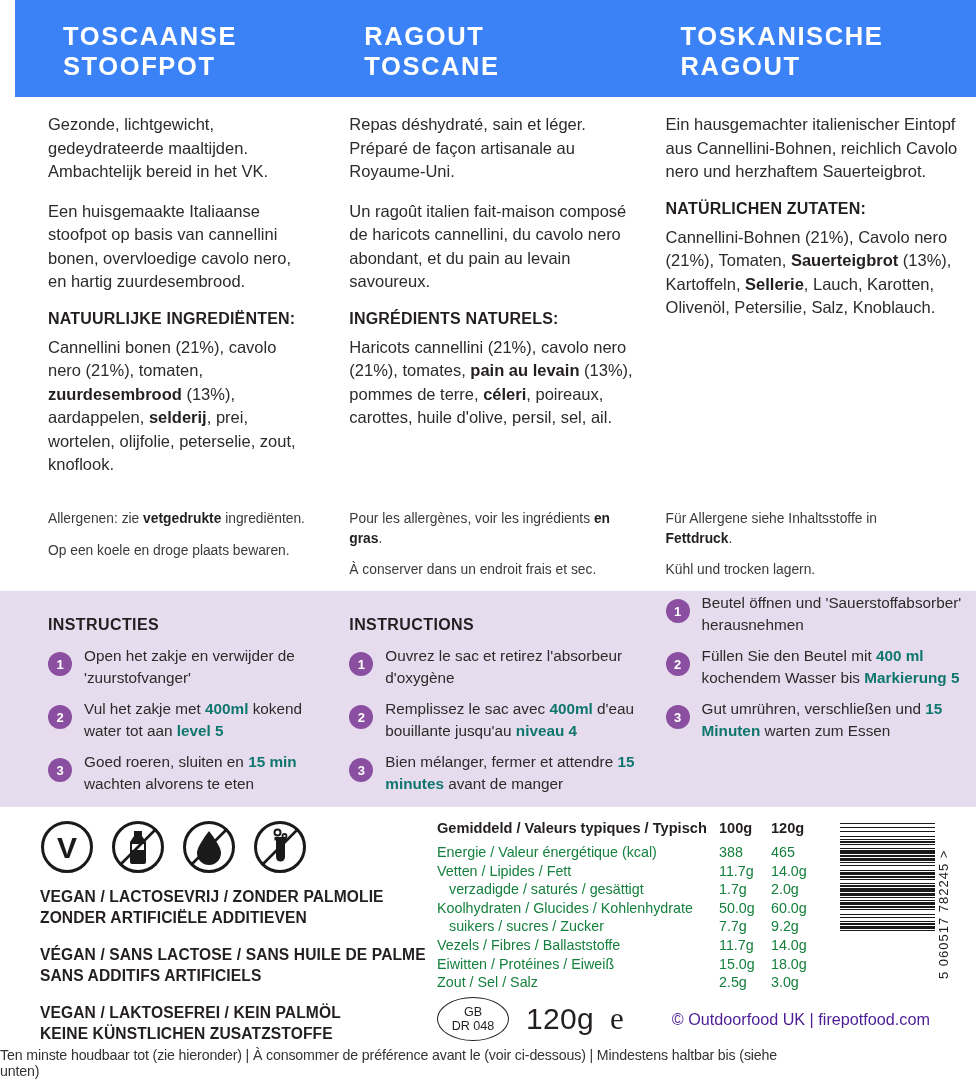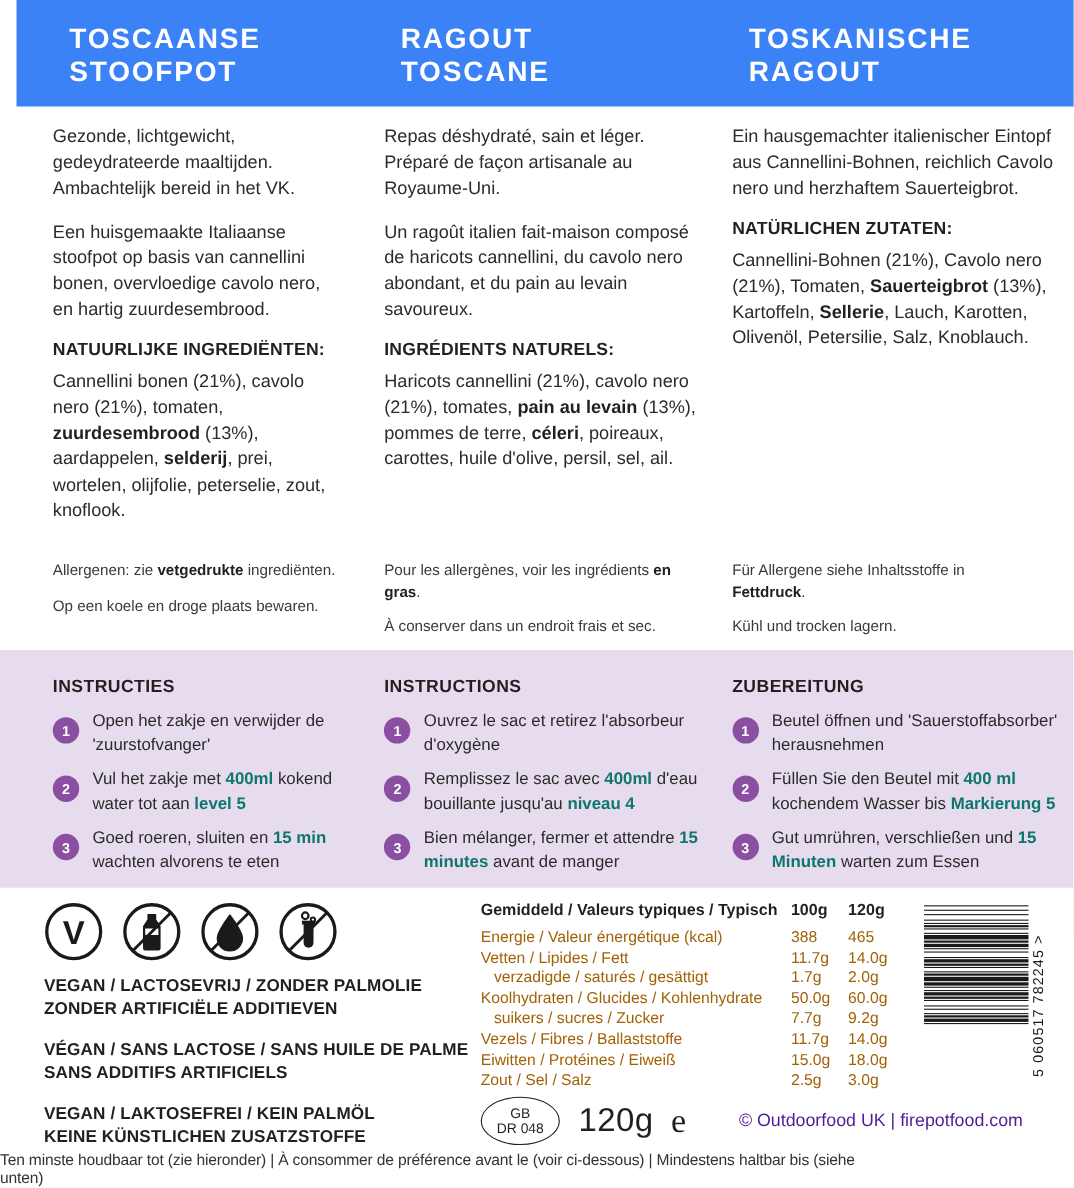--- a/index.html
+++ b/index.html
@@ -91,21 +91,21 @@
   .claim-line {
     font-size: 15.6px; font-weight: bold; letter-spacing: .1px;
     line-height: 21px; color: #231f20; white-space: nowrap;
   }
 
   
   .nutri { position: absolute; left: 437px; top: 13px; width: 390px; }
   .nutri-head { display: flex; font-size: 14.6px; font-weight: bold; color: #231f20; padding-bottom: 7px; }
   .nutri-head .nlabel { width: 282px; }
   .nutri-head .ncol { width: 52px; }
-  .nutri-row { display: flex; font-size: 14.3px; line-height: 18.6px; color: #a16207; }
+  .nutri-row { display: flex; font-size: 14.3px; line-height: 18.6px; color: #15803d; }
   .nutri-row .nlabel { width: 282px; }
   .nutri-row .nlabel.indent { padding-left: 12px; }
   .nutri-row .ncol { width: 52px; }
 
   
   .barcode-wrap {
     position: absolute; left: 836px; top: 12px; width: 128px; height: 168px;
   }
   .barcode-wrap svg { display: block; }
 
@@ -217,21 +217,20 @@
         <div class="step-num">2</div>
         <div class="step-text">Remplissez le sac avec <b>400ml</b> d'eau bouillante jusqu'au <b>niveau 4</b></div>
       </div>
       <div class="step">
         <div class="step-num">3</div>
         <div class="step-text">Bien mélanger, fermer et attendre <b>15 minutes</b> avant de manger</div>
       </div>
     </div>
 
     <div class="instr-col">
-      <div class="instr-title">ZUBEREITUNG</div>
       <div class="step">
         <div class="step-num">1</div>
         <div class="step-text">Beutel öffnen und 'Sauerstoffabsorber' herausnehmen</div>
       </div>
       <div class="step">
         <div class="step-num">2</div>
         <div class="step-text">Füllen Sie den Beutel mit <b>400 ml</b> kochendem Wasser bis <b>Markierung 5</b></div>
       </div>
       <div class="step">
         <div class="step-num">3</div>

